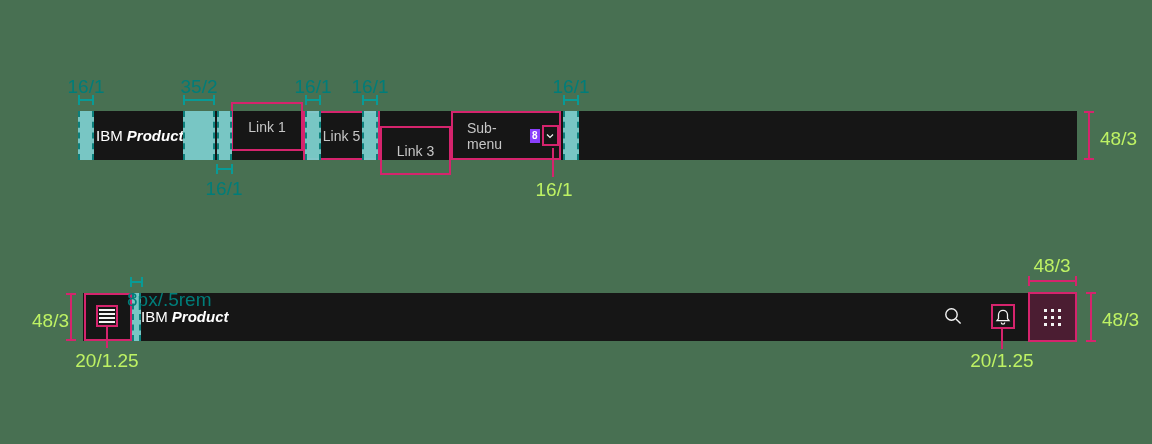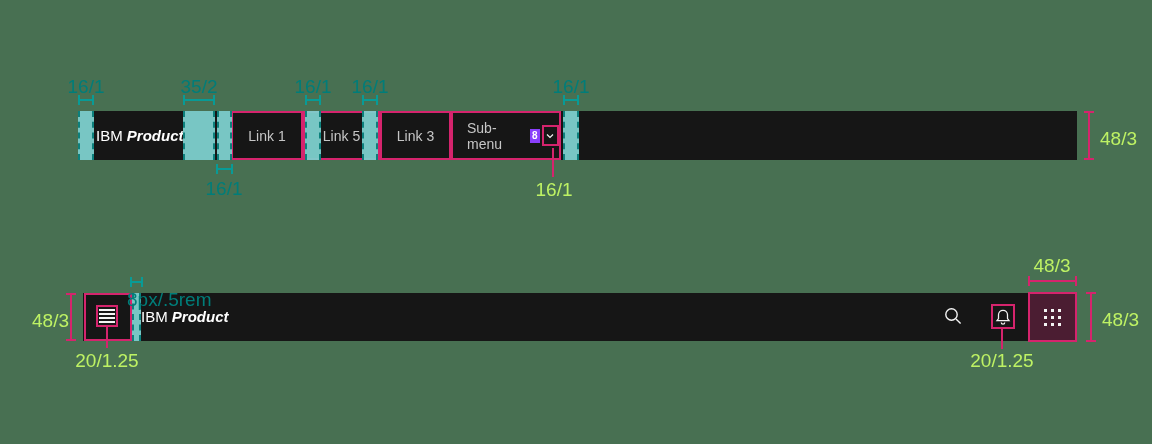--- a/index.html
+++ b/index.html
@@ -60,27 +60,27 @@
 </style>
 </head>
 <body>
 
 <div id="canvas">
 
   <div class="bar" style="left:78px;top:111px;width:999px;height:49px;"></div>
 
   <div class="brand" style="left:96px;top:111px;line-height:49px;"><span>IBM</span>&nbsp;<span class="bold">Product</span></div>
 
-  <div class="pinkbox" style="left:231px;top:111px;width:72px;height:49px;">
+  <div class="pinkbox" style="left:231px;top:102px;width:72px;height:49px;">
       <span>Link 1</span>
     </div>
   <div class="pinkbox" style="left:303px;top:111px;width:77px;height:49px;">
       <span>Link 5</span>
     </div>
-  <div class="pinkbox" style="left:380px;top:111px;width:71px;height:49px;">
+  <div class="pinkbox" style="left:380px;top:126px;width:71px;height:49px;">
       <span>Link 3</span>
     </div>
   <div class="pinkbox" style="left:451px;top:111px;width:110px;height:49px;justify-content:flex-start;padding-left:14px;">
     <span>Sub-menu</span>
     <span class="badge">8</span>
     <span class="chevbox">
       <svg width="12" height="12" viewBox="0 0 16 16">
           <path d="M4 6l4 4 4-4" fill="none" stroke="#f4f4f4" stroke-width="1.6"></path>
         </svg>
     </span>

